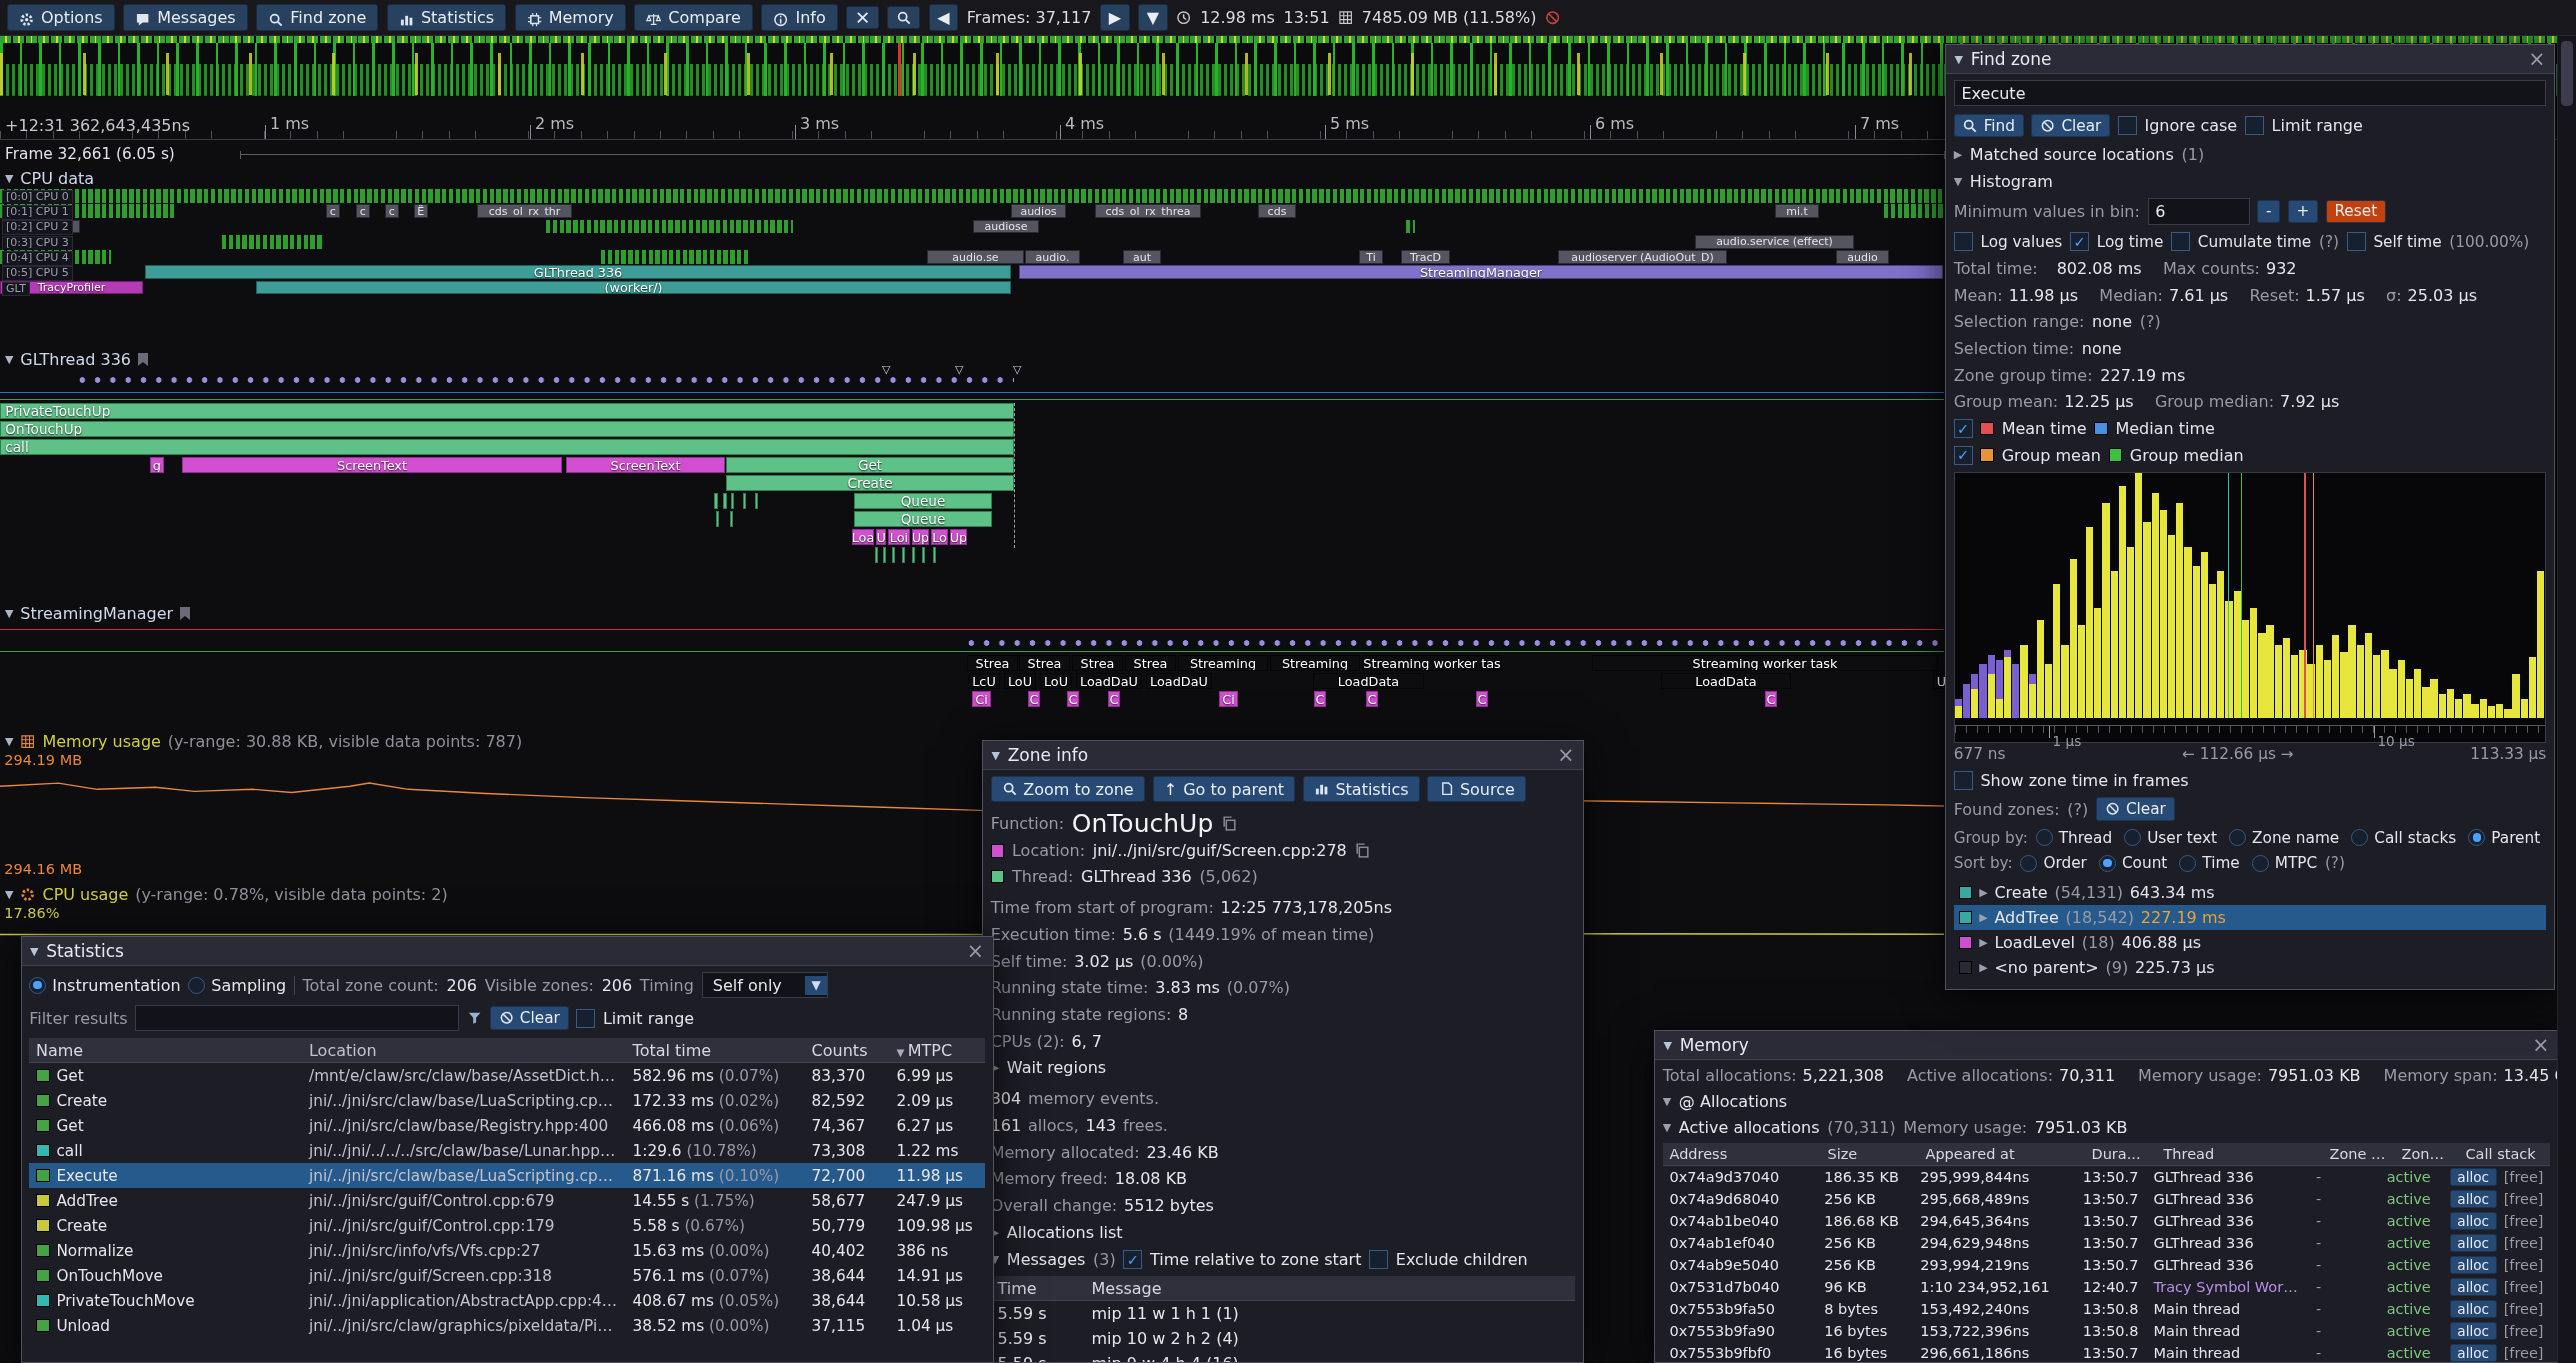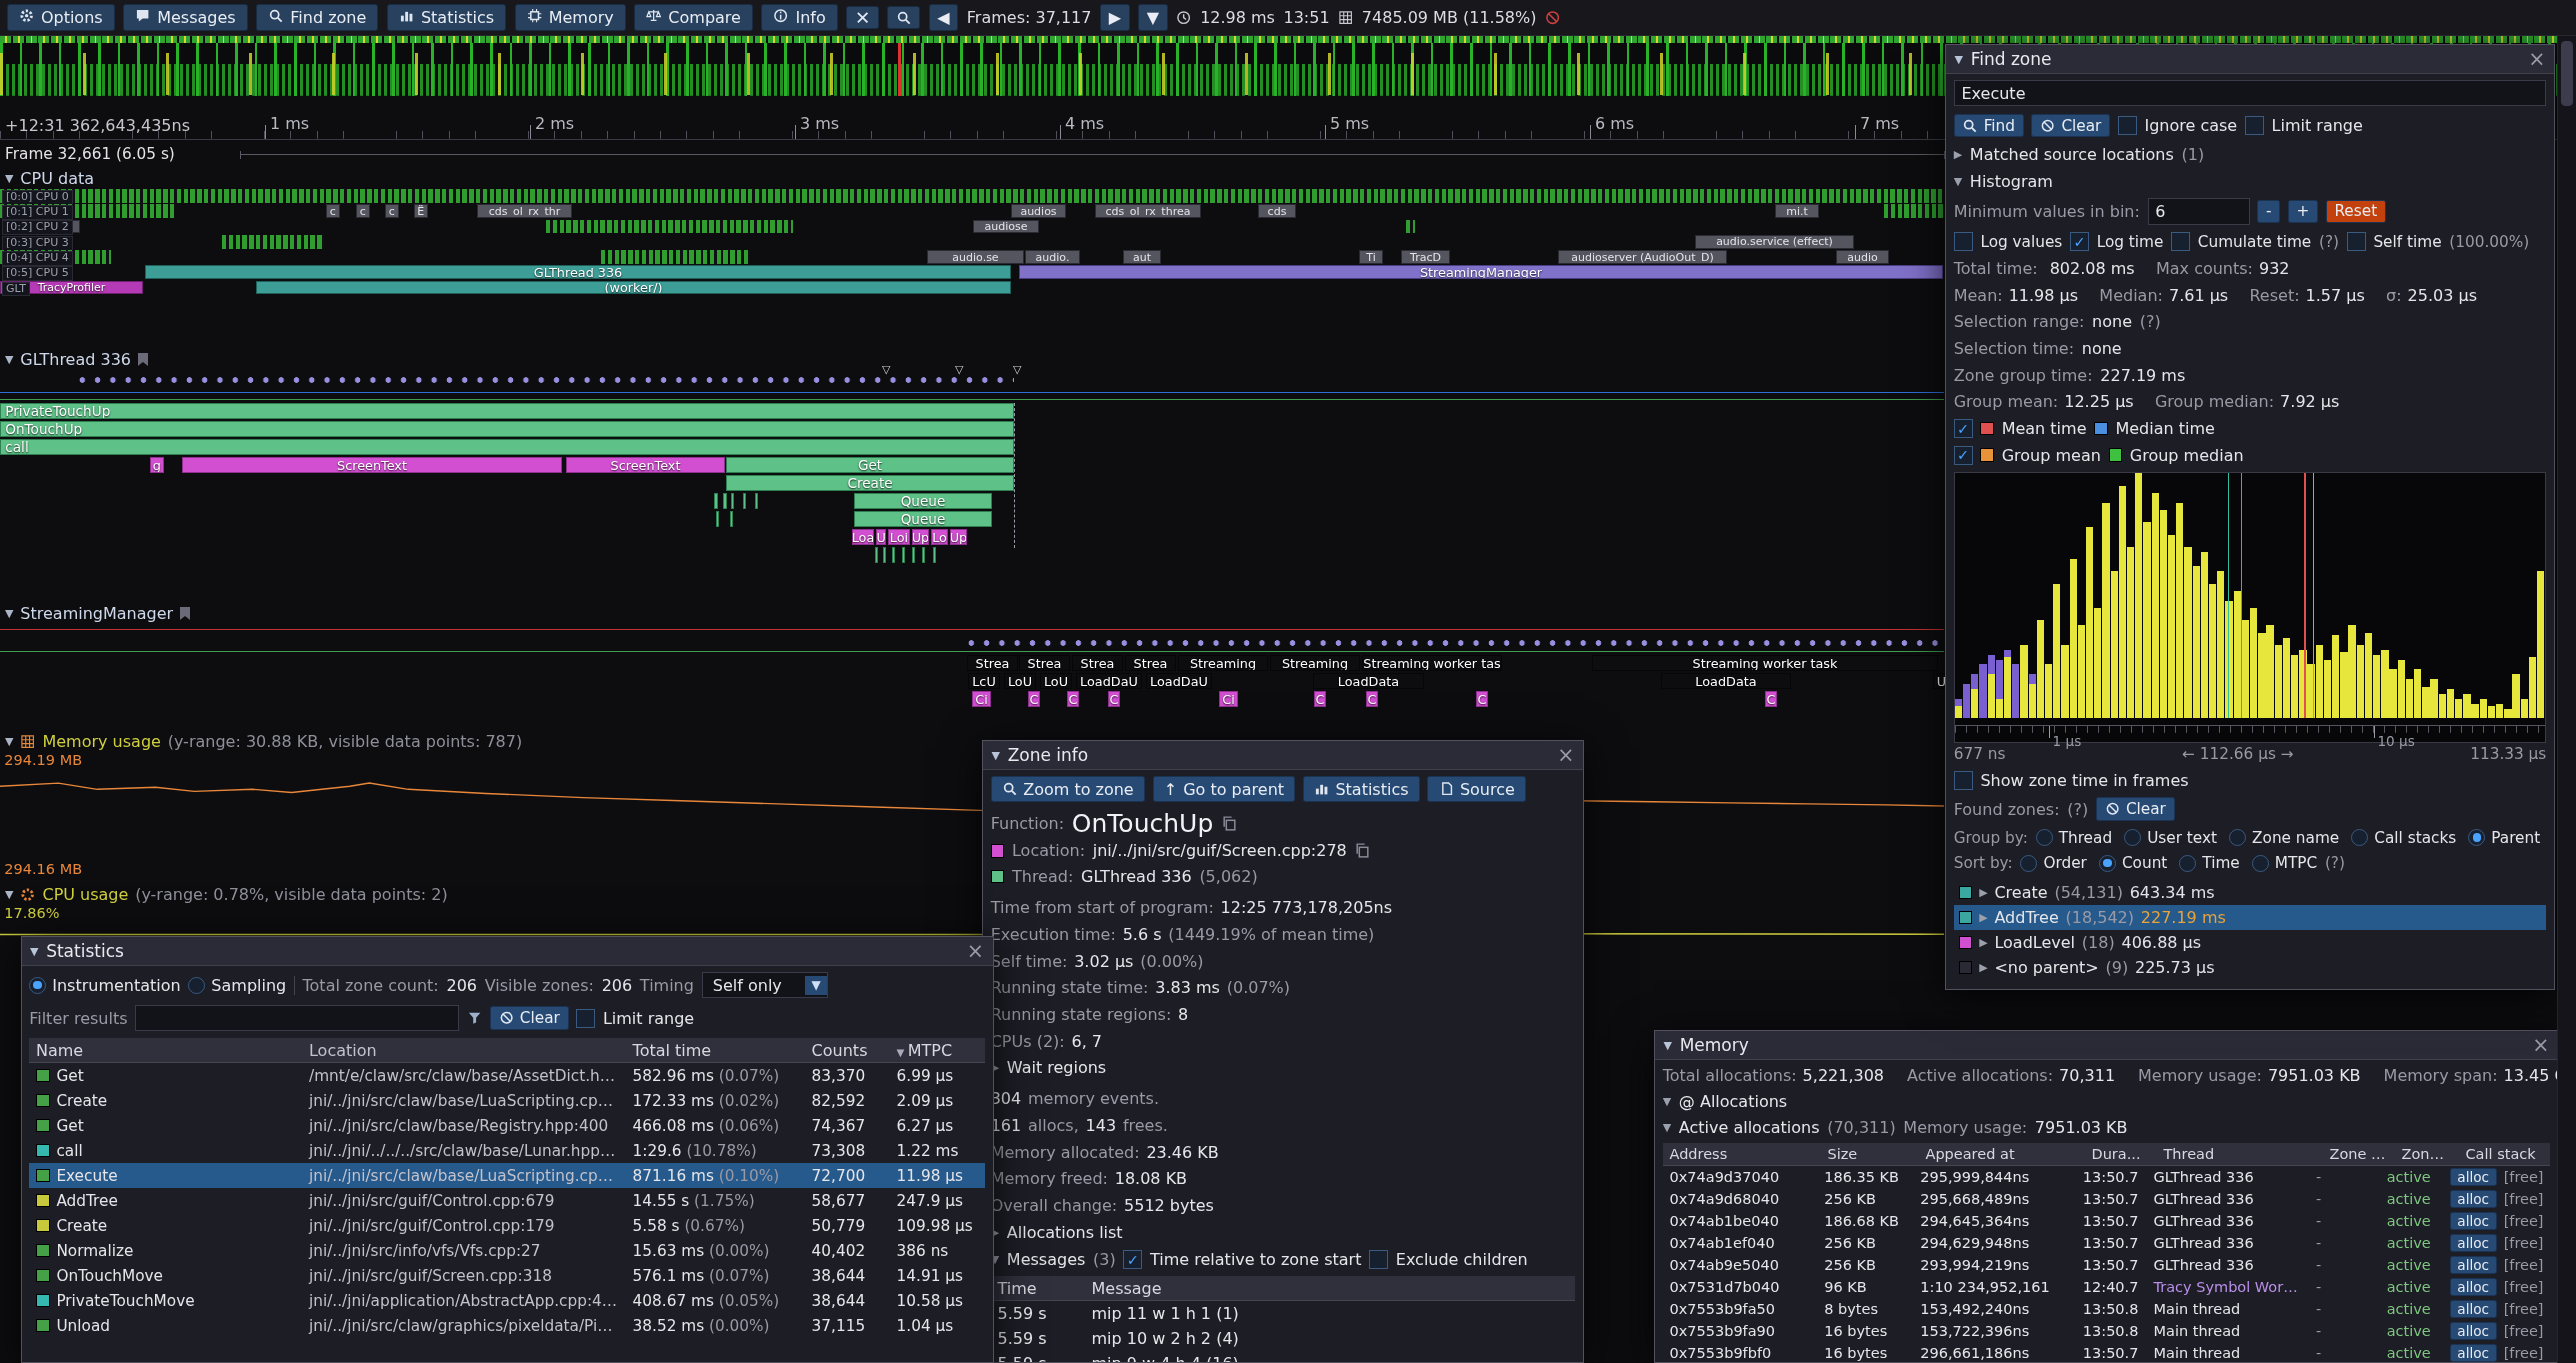--- a/index.html
+++ b/index.html
@@ -2,21 +2,21 @@
 <html style="font-size:13.6px"><head>
 <meta charset="utf-8">
 <style>
   *{margin:0;padding:0;box-sizing:border-box}
   html,body{background:#0a0a0d;}
   body{font-family:"DejaVu Sans","Liberation Sans",sans-serif;color:#e6e6ea;font-size:16px;}
   .app{position:relative;width:2576px;height:1363px;overflow:hidden;background:#0d0d10;}
 
   
   .toolbar{position:absolute;left:0;top:0;right:0;height:36px;background:#17171c;border-bottom:0.9px solid #26262e;display:flex;align-items:center;gap:8.5px;padding:0 6.8px;z-index:40;}
-  .tbtn{display:inline-flex;align-items:flex-start;gap:6.8px;background:#27415e;border:0.9px solid #182c44;border-radius:2.6px;color:#e9edf3;padding:2.6px 11px;font-size:16px;white-space:nowrap;}
+  .tbtn{display:inline-flex;align-items:flex-end;gap:6.8px;background:#27415e;border:0.9px solid #182c44;border-radius:2.6px;color:#e9edf3;padding:2.6px 11px;font-size:16px;white-space:nowrap;}
   .tbtn.icon-only{padding:2.6px 7.7px;}
   .ic{width:15.3px;height:15.3px;display:inline-block;}
   .tb-text{color:#dcdce2;white-space:nowrap;}
 
   
   .tl{position:absolute;left:0;top:36px;width:2557px;bottom:0;background:#0d0d10;overflow:hidden;z-index:1;}
   .mini-strip{position:absolute;left:0;top:0;right:0;height:6.8px;background:repeating-linear-gradient(90deg,#2fa52f 0 5.1px,#d8d830 5.1px 6.8px,#2fa52f 6.8px 11px,#0c0c0c 11px 12.8px);}
   .frame-strip{position:absolute;left:0;top:6.8px;right:0;height:53px;background-color:#0b0b0e;
     background-image:
       repeating-linear-gradient(90deg, rgba(210,210,40,.85) 0 2.6px, transparent 2.6px 83px),
@@ -841,21 +841,21 @@
         <span>Log time</span>
         <i class="cb">✓</i>
         <span>Cumulate time</span>
         <span class="gray">(?)</span>
         <i class="cb">✓</i>
         <span>Self time</span>
         <span class="gray">(100.00%)</span>
       </div>
       <div class="row">
 
-      <span class="pair" style="display:inline-flex;gap:12px;margin-right:13.6px">
+      <span class="pair" style="display:inline-flex;gap:19px;margin-right:13.6px">
             <span class="gray">Total time:</span>
             <span>802.08 ms</span>
           </span>
           <span class="pair" style="display:inline-flex;gap:6px;margin-right:13.6px">
             <span class="gray">Max counts:</span>
             <span>932</span>
           </span>
         </div>
       <div class="row">
 

